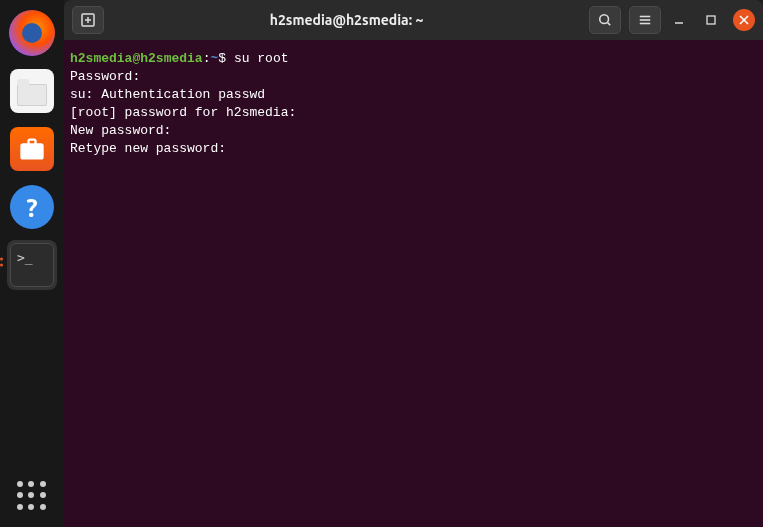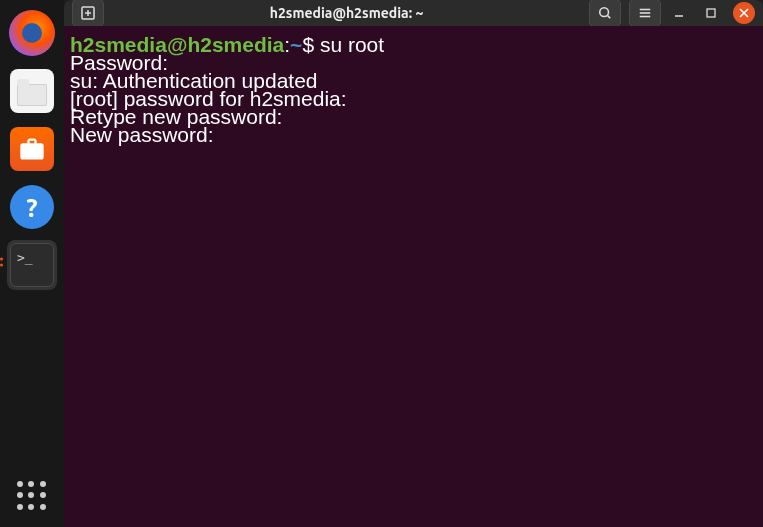--- a/index.html
+++ b/index.html
@@ -152,21 +152,21 @@
       border-radius: 50%;
       width: 6px;
       height: 6px;
     }
     .main {
       flex: 1;
       display: flex;
       flex-direction: column;
     }
     .titlebar {
-      height: 26px;
+      height: 40px;
       background: #2b2b2b;
       display: flex;
       align-items: center;
       padding: 0 8px;
       gap: 8px;
       border-radius: 8px 8px 0 0;
     }
     .titlebar-btn {
       width: 32px;
       height: 28px;
@@ -206,22 +206,22 @@
       border-radius: 50%;
       width: 22px;
       height: 22px;
       color: white;
       font-size: 13px;
     }
     .terminal-body {
       flex: 1;
       background: #2d0922;
       padding: 10px 6px;
-      font-family: Liberation Sans, sans-serif;
-      font-size: 21px;
+      font-family: Liberation Mono, monospace;
+      font-size: 13px;
       line-height: 18px;
       color: #ffffff;
       overflow: auto;
     }
     .prompt-user {
       color: #6fbf3f;
       font-weight: bold;
     }
     .prompt-host {
       color: #6fbf3f;
@@ -322,18 +322,18 @@
           <line x1="1" y1="1" x2="9" y2="9" stroke="white" stroke-width="1.6"></line>
           <line x1="9" y1="1" x2="1" y2="9" stroke="white" stroke-width="1.6"></line>
         </svg>
       </div>
     </div>
   </div>
 
   <div class="terminal-body">
     <div class="line"><span class="prompt-user">h2smedia</span><span class="prompt-user">@</span><span class="prompt-host">h2smedia</span><span class="prompt-sep">:</span><span class="prompt-path">~</span><span class="prompt-sep">$</span> <span>su root</span></div>
     <div class="line">Password:</div>
-    <div class="line">su: Authentication updated</div>
+    <div class="line">su: Authentication passwd</div>
     <div class="line">[root] password for h2smedia:</div>
+    <div class="line">New password:</div>
     <div class="line">Retype new password:</div>
-    <div class="line">New password:</div>
   </div>
 </div>
 
 </body></html>

